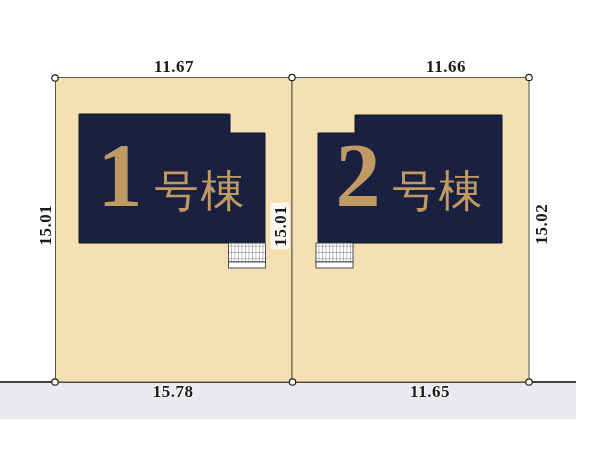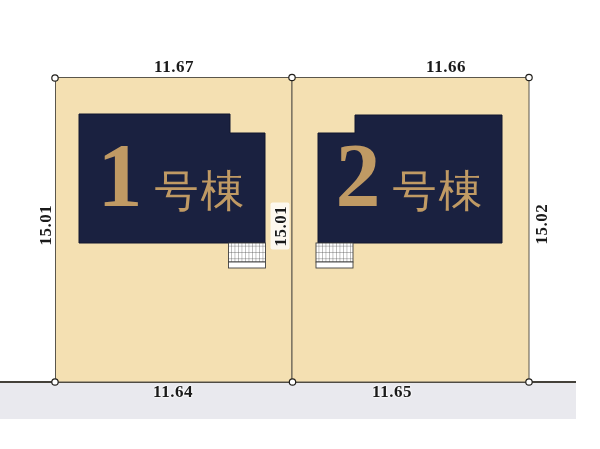--- a/index.html
+++ b/index.html
@@ -90,22 +90,22 @@
     <circle class="corner-marker" cx="529" cy="382" r="3.2"></circle>
   </svg>
 
   <div class="dim" style="left:174px;top:66px;text-align:center;">11.67</div>
   <div class="dim" style="left:410px;top:66px;margin-left:36px;">11.66</div>
 
   <div class="dim vert" style="left:45px;top:225px;">15.01</div>
   <div class="dim vert pill" style="left:280px;top:226px;">15.01</div>
   <div class="dim vert" style="left:541px;top:224px;">15.02</div>
 
-  <div class="dim" style="left:173px;top:391px;">11.64</div>
-  <div class="dim" style="left:392px;top:391px;">11.65</div>
+  <div class="dim" style="left:173px;top:391px;">15.78</div>
+  <div class="dim" style="left:430px;top:391px;">11.65</div>
 
   <div class="bldg-box b1-box">
     <div class="bldg-label">
       <span class="num">1</span>
       <span class="suffix">号棟</span>
     </div>
   </div>
   <div class="bldg-box b2-box">
     <div class="bldg-label">
       <span class="num">2</span>

